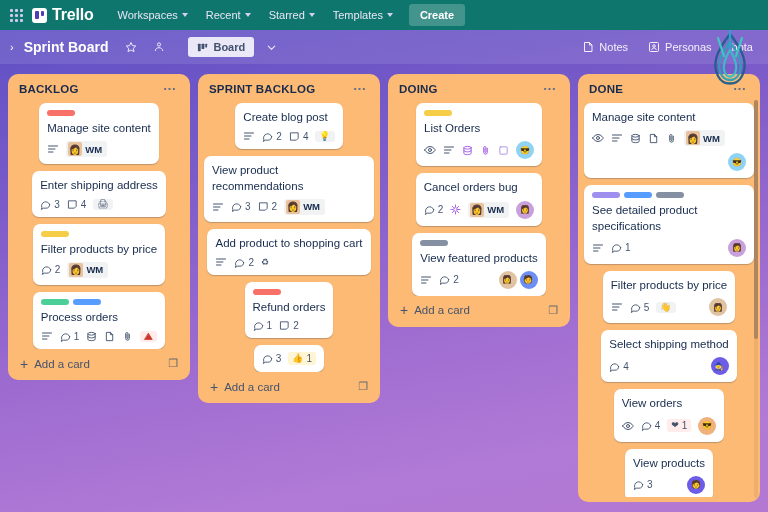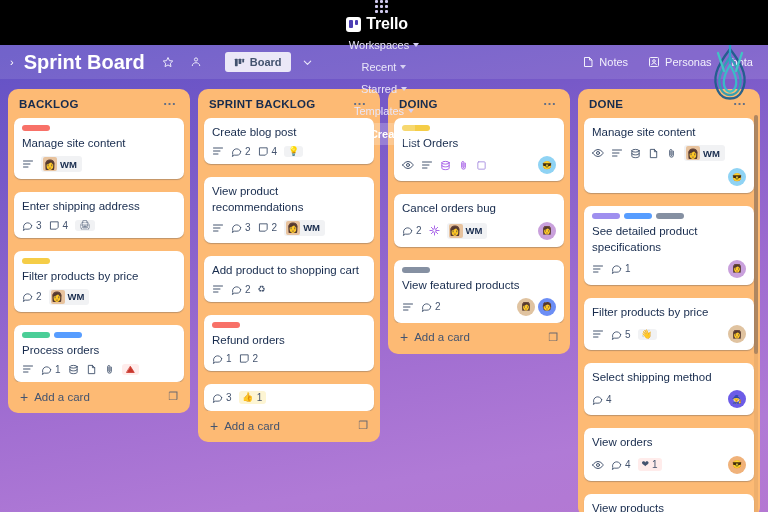--- a/index.html
+++ b/index.html
@@ -9,29 +9,28 @@
     overflow: hidden;
     font-family: "Liberation Sans", sans-serif;
   }
   body {
     background: linear-gradient(170deg, #5a4fc4 0%, #7759c8 28%, #9d6bd0 60%, #b07ad6 85%, #b478d2 100%);
     position: relative;
   }
 
   
   .topnav {
-    height: 45px;
-    background: #000000;
+    height: 30px;
+    background: #0f766e;
     display: flex;
     align-items: center;
     padding: 0 8px;
     gap: 2px;
     position: relative;
     z-index: 20;
-    flex-direction: column;
   }
   .grid-icon {
     width: 16px; height: 16px;
     display: grid;
     grid-template-columns: repeat(3, 3px);
     grid-template-rows: repeat(3, 3px);
     gap: 2px;
     justify-content: center; align-content: center;
     margin-right: 6px;
     cursor: pointer;
@@ -86,21 +85,21 @@
     background: rgba(255,255,255,.10);
     display: flex; align-items: center;
     padding: 0 8px; gap: 6px;
     position: relative; z-index: 15;
   }
   .side-toggle {
     color: #fff; font-size: 11px; cursor: pointer;
     padding: 0 4px 0 2px;
   }
   .board-title {
-    color: #fff; font-size: 20px; font-weight: bold;
+    color: #fff; font-size: 14px; font-weight: bold;
     margin-right: 6px; cursor: pointer;
   }
   .hdr-icon {
     width: 22px; height: 22px;
     display: flex; align-items: center; justify-content: center;
     color: #eceafb; font-size: 12px;
     border-radius: 3px; cursor: pointer;
   }
   .view-pill {
     background: rgba(255,255,255,.85);
@@ -151,23 +150,24 @@
   .list-title {
     font-size: 11.5px; font-weight: bold;
     color: #172b4d; letter-spacing: .2px;
   }
   .list-menu {
     color: #626f86; font-size: 13px; font-weight: bold;
     letter-spacing: 1px; cursor: pointer; line-height: 8px;
     padding: 0 2px;
   }
   .cards {
-    display: flex; flex-direction: column; gap: 13px;
+    display: flex; flex-direction: column; gap: 7px;
     overflow: hidden;
     padding: 0 1px;
+    align-items: center;
   }
   .card {
     background: #fff;
     border-radius: 7px;
     padding: 7px 8px 7px 8px;
     box-shadow: 0 1px 1px rgba(9,30,66,.25);
     cursor: pointer;
   }
   .labels { display: flex; gap: 4px; margin-bottom: 5px; }
   .label {

